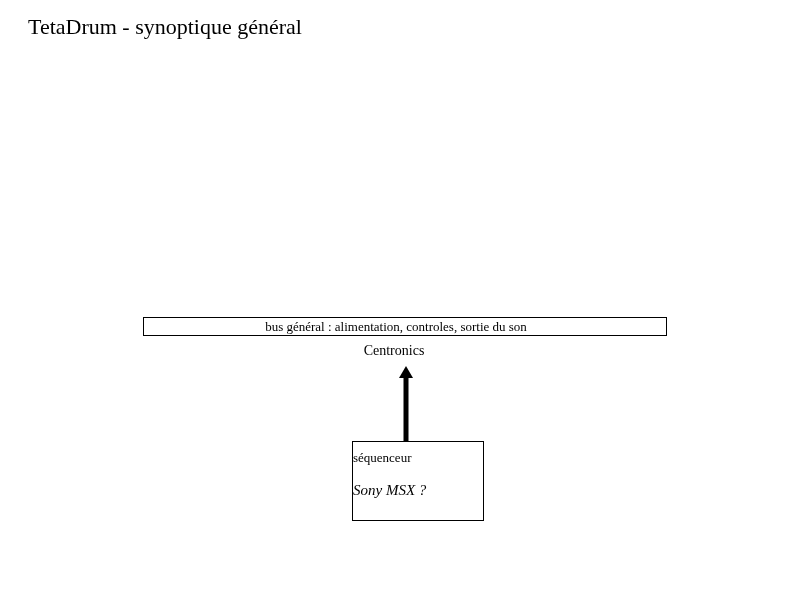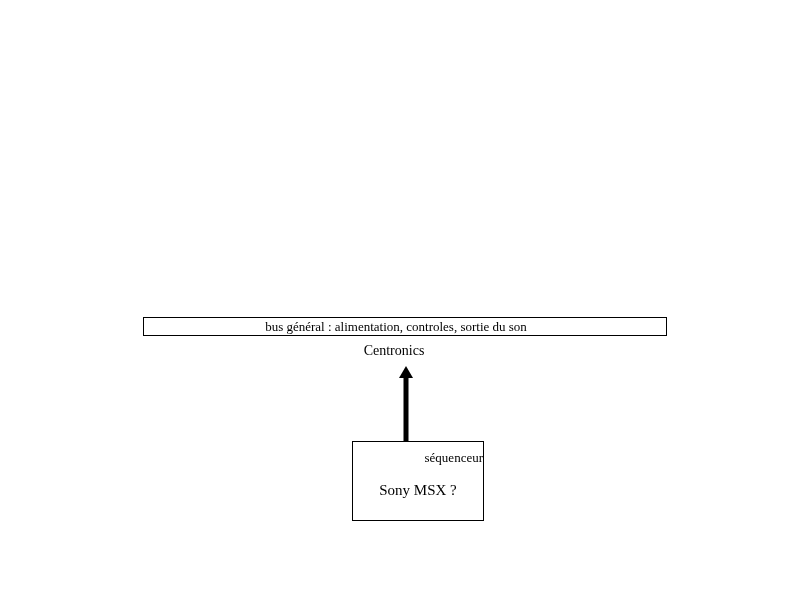--- a/index.html
+++ b/index.html
@@ -92,41 +92,42 @@
     height: 80px;
     border: 1px solid #000000;
     box-sizing: border-box;
     background: #ffffff;
   }
   .seq-line1 {
     position: absolute;
     left: 0;
     top: 7px;
     width: 100%;
-    text-align: right;
+    text-align: left;
     font-size: 13px;
     line-height: 18px;
     white-space: nowrap;
   }
   .seq-line2 {
     position: absolute;
     left: 0;
     top: 38px;
     width: 100%;
-    text-align: center;
     font-size: 15px;
     line-height: 20px;
     white-space: nowrap;
+    font-style: italic;
   }
 </style>
 </head>
 <body>
 
 <div id="canvas">
 
+  <div class="slide-title">TetaDrum - synoptique général</div>
 
   <div class="bus-bar">
     <div class="bus-bar-label">bus général : alimentation, controles, sortie du son</div>
   </div>
 
   <div class="link-label">Centronics</div>
 
   <div class="arrow">
     <svg width="16" height="76" viewBox="0 0 16 76" xmlns="http://www.w3.org/2000/svg">
       <polygon points="8,0 15,12 1,12" fill="#000000"></polygon>

